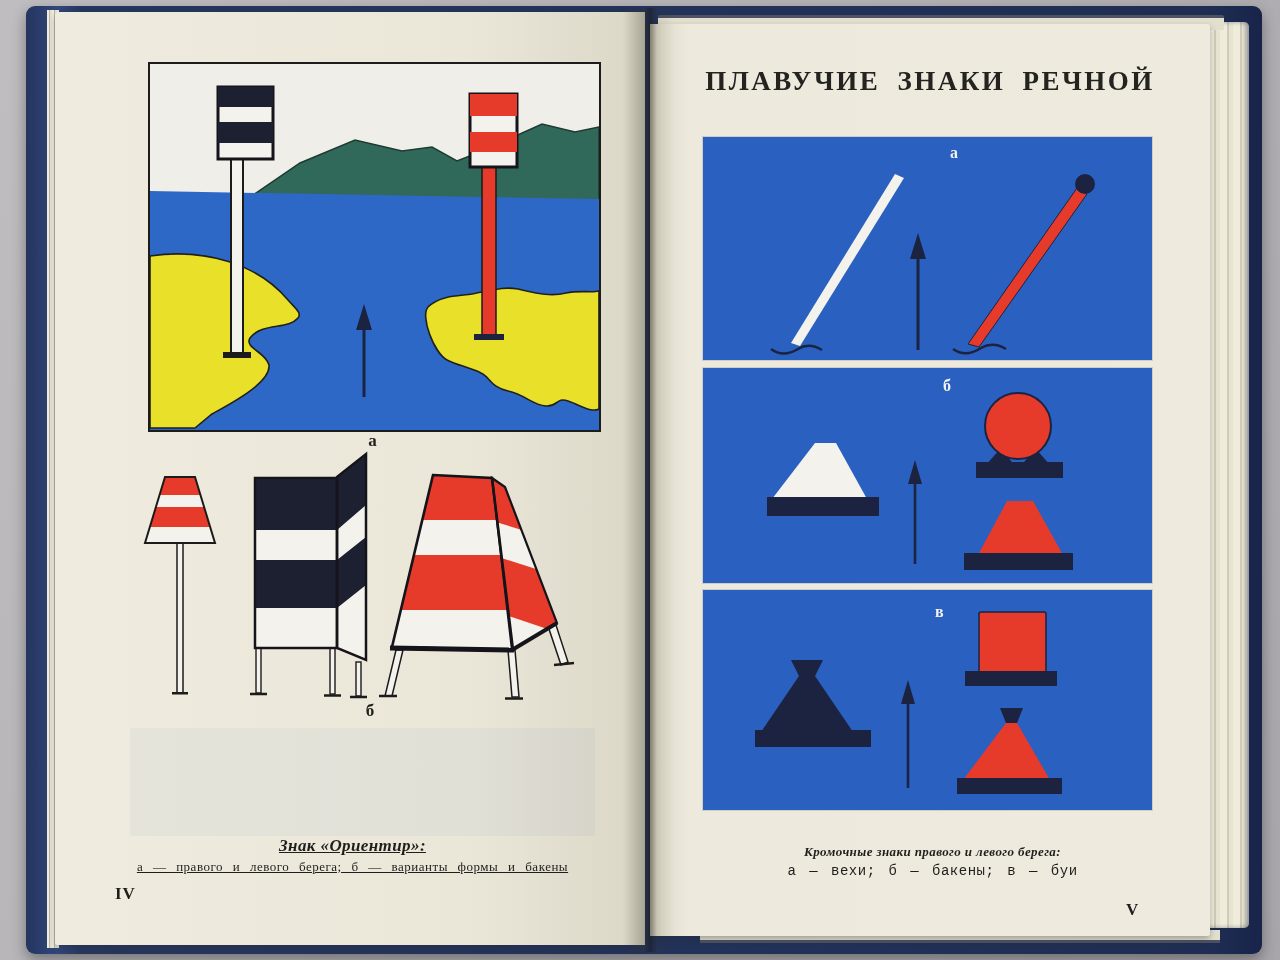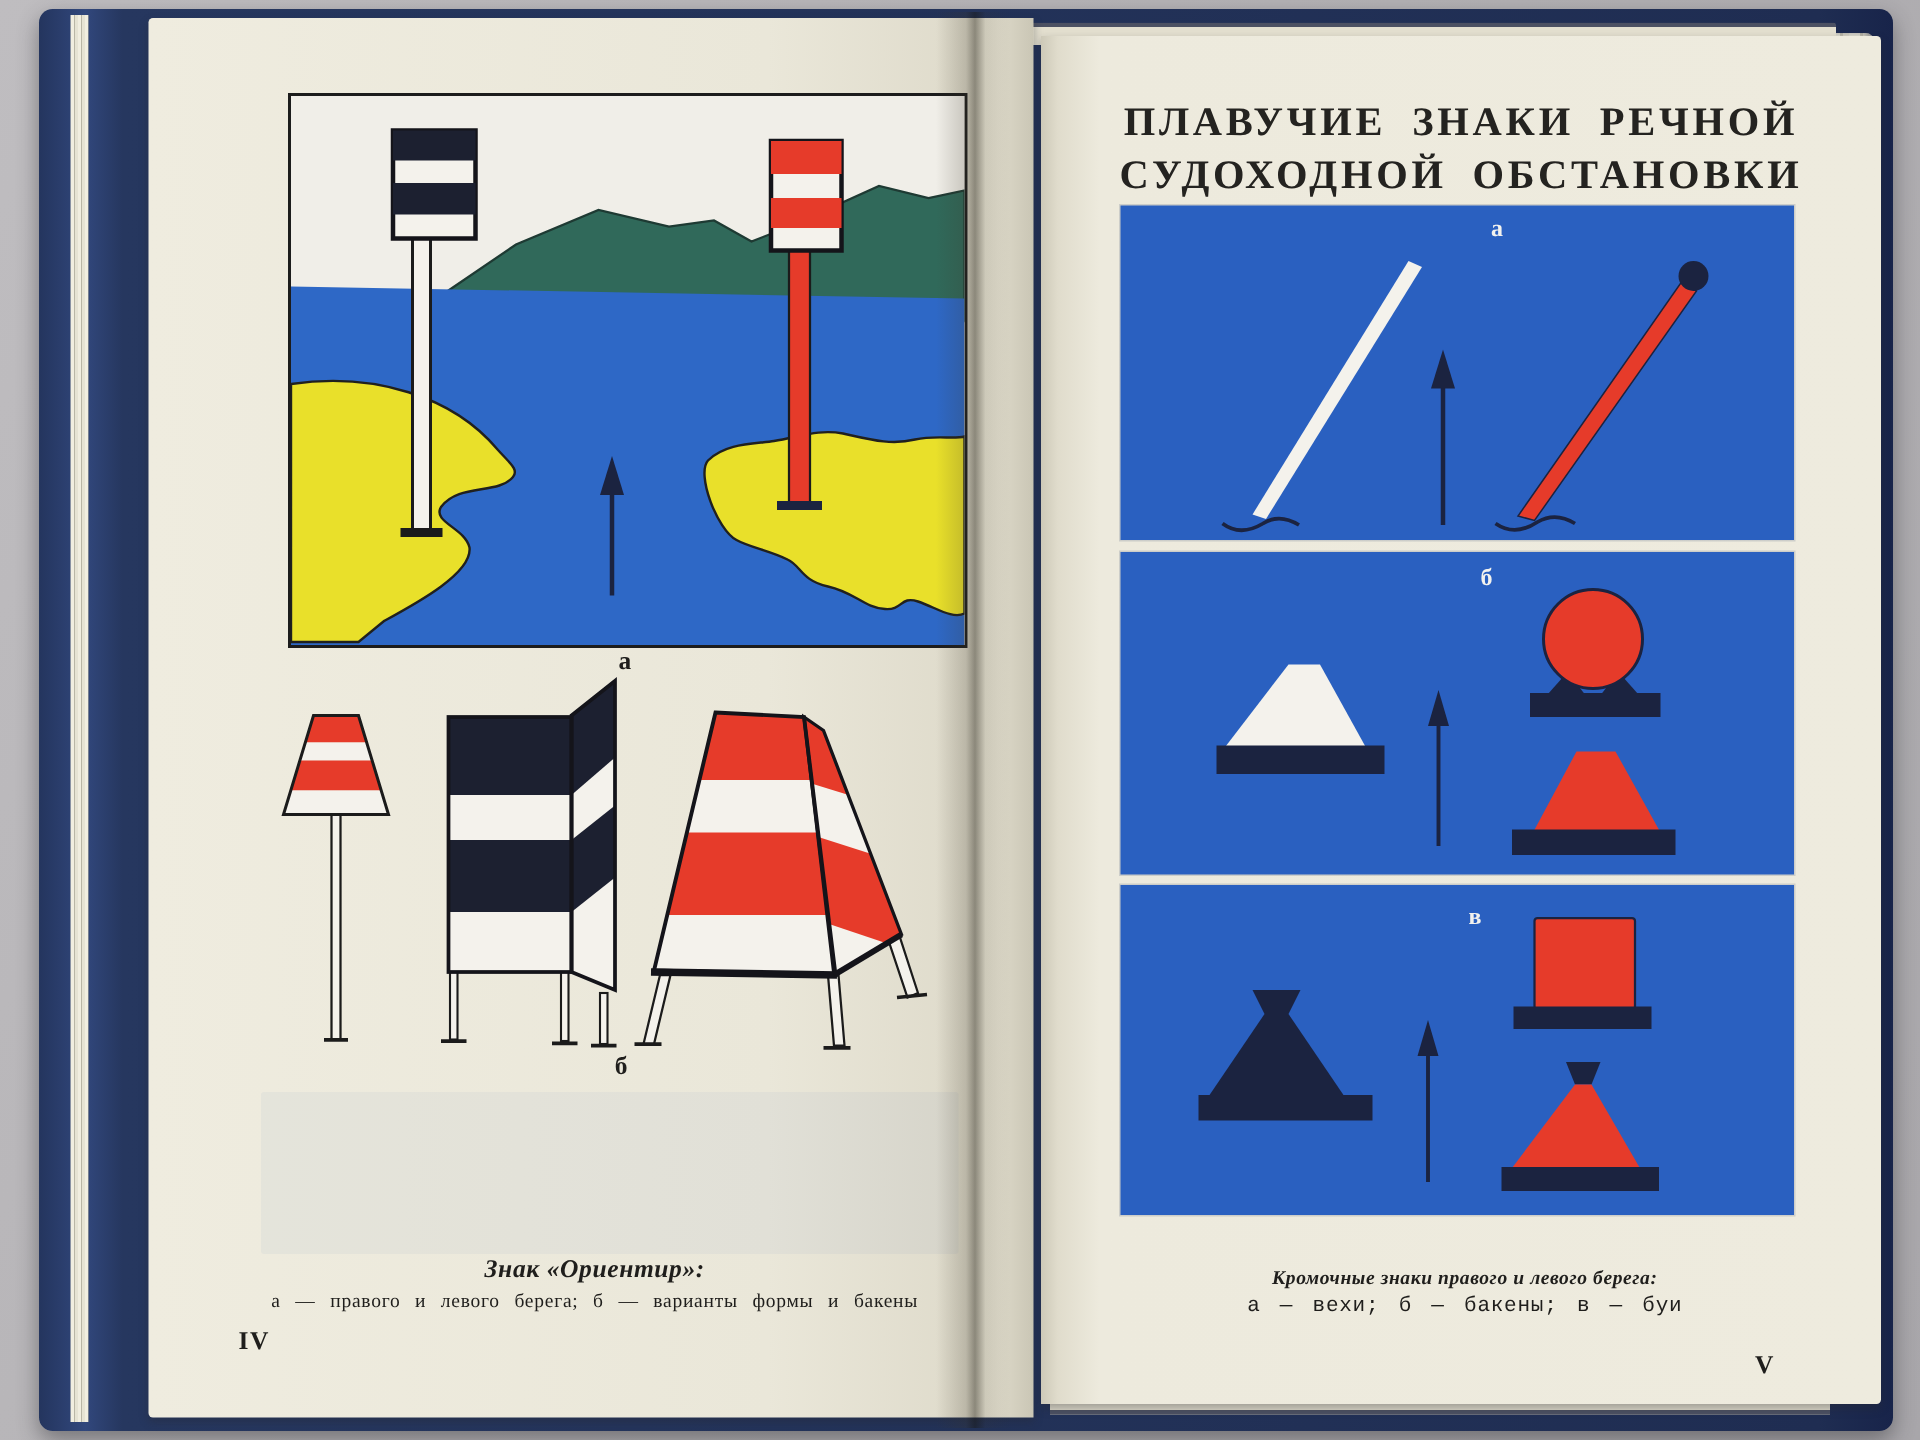--- a/index.html
+++ b/index.html
@@ -19,38 +19,38 @@
   .stack-left{position:absolute;left:47px;top:10px;width:12px;height:938px;
     background:repeating-linear-gradient(90deg,#f1eee0 0 2px,#b9b6a6 2px 3px,#e6e3d3 3px 5px);}
   .stack-right{position:absolute;left:1207px;top:22px;width:42px;height:906px;border-radius:0 5px 5px 0;
     background:repeating-linear-gradient(90deg,#efecdc 0 7px,#cfcbb8 7px 9px,#e8e4d2 9px 13px);
     box-shadow:inset -3px 0 4px rgba(30,35,60,.45);}
   .stack-top-right{position:absolute;left:658px;top:15px;width:566px;height:12px;
     background:var(--page-edge);border-top:3px solid #4c5163;border-radius:2px 2px 0 0;}
   .stack-bottom-right{position:absolute;left:700px;top:930px;width:520px;height:10px;
     background:var(--page-edge);border-bottom:3px solid #4c5163;}
   
-  .page{position:absolute;margin-left:44px;}
+  .page{position:absolute;}
   .page-left{left:55px;top:12px;width:590px;height:933px;border-radius:3px 0 0 3px;
     background:linear-gradient(90deg,#efecdf 0%,var(--page-cream) 70%,#ddd9c9 96%,#cac6b5 100%);
     box-shadow:0 3px 6px rgba(40,40,45,.35);}
   .page-right{left:650px;top:24px;width:560px;height:912px;border-radius:0 3px 3px 0;
     background:linear-gradient(90deg,#cdc9b8 0%,#e0dccc 2%,var(--page-cream-2) 7%,#eeebde 100%);
     box-shadow:0 3px 6px rgba(40,40,45,.35);}
   .gutter{position:absolute;left:624px;top:8px;width:50px;height:944px;pointer-events:none;
     background:linear-gradient(90deg,rgba(0,0,0,0) 0%,rgba(60,55,40,.22) 40%,rgba(25,22,12,.42) 52%,rgba(60,55,40,.10) 66%,rgba(0,0,0,0) 100%);}
   
   .frame{position:absolute;left:93px;top:50px;width:449px;height:366px;border:2px solid var(--line-black);box-sizing:content-box;background:var(--sky-white);}
   .fig-label{position:absolute;font-size:17px;font-weight:bold;color:var(--text-ink);text-align:center;}
   .fig-label.a{left:93px;top:419px;width:449px;}
   .fig-label.b{left:85px;top:689px;width:460px;}
   .variants{position:absolute;left:85px;top:438px;width:460px;height:255px;}
   .ghost{position:absolute;left:75px;top:716px;width:465px;height:108px;background:rgba(70,110,185,.055);border-radius:2px;}
   .caption{position:absolute;text-align:center;color:var(--text-ink);}
-  .cap-left{left:20px;top:824px;width:555px;}
+  .cap-left{left:20px;top:824px;width:555px;text-decoration:underline;}
   .cap-right{left:15px;top:820px;width:535px;}
   .cap-title{font-style:italic;font-weight:bold;font-size:17px;letter-spacing:.4px;}
   .cap-line{font-size:13px;letter-spacing:.5px;word-spacing:6px;margin-top:3px;}
   .cap-right .cap-title{font-size:13px;}
   .cap-right .cap-line{font-size:14px;word-spacing:4px;font-family:Liberation Mono, monospace;}
   .pagenum{position:absolute;font-weight:bold;font-size:17px;letter-spacing:1px;color:var(--text-ink);}
   .pn-left{left:60px;top:872px;}
   .pn-right{left:476px;top:876px;}
   
   .title{position:absolute;left:10px;top:40px;width:540px;text-align:center;color:#242320;
@@ -177,21 +177,20 @@
     <div class="caption cap-left">
       <div class="cap-title">Знак «Ориентир»:</div>
       <div class="cap-line">а — правого и левого берега; б — варианты формы и бакены</div>
     </div>
     <div class="pagenum pn-left">IV</div>
   </div>
 
   <div class="page page-right">
     <div class="title">
       <span>ПЛАВУЧИЕ ЗНАКИ РЕЧНОЙ</span>
-      <span>СУДОХОДНОЙ ОБСТАНОВКИ</span>
     </div>
 
     <div class="panel panel-a">
       <svg viewBox="0 0 449 223" width="449" height="223">
         <g>
           <path d="M88,206 L97,209 L201,41 L192,37 Z" style="fill:var(--paper-white)"></path>
           <path d="M68,212 Q80,221 95,212 Q106,205 119,213" style="stroke:var(--ink-navy);stroke-width:2.5;fill:none"></path>
         </g>
         <g>
           <path d="M215,213 L215,114" style="stroke:var(--ink-navy);stroke-width:3"></path>

